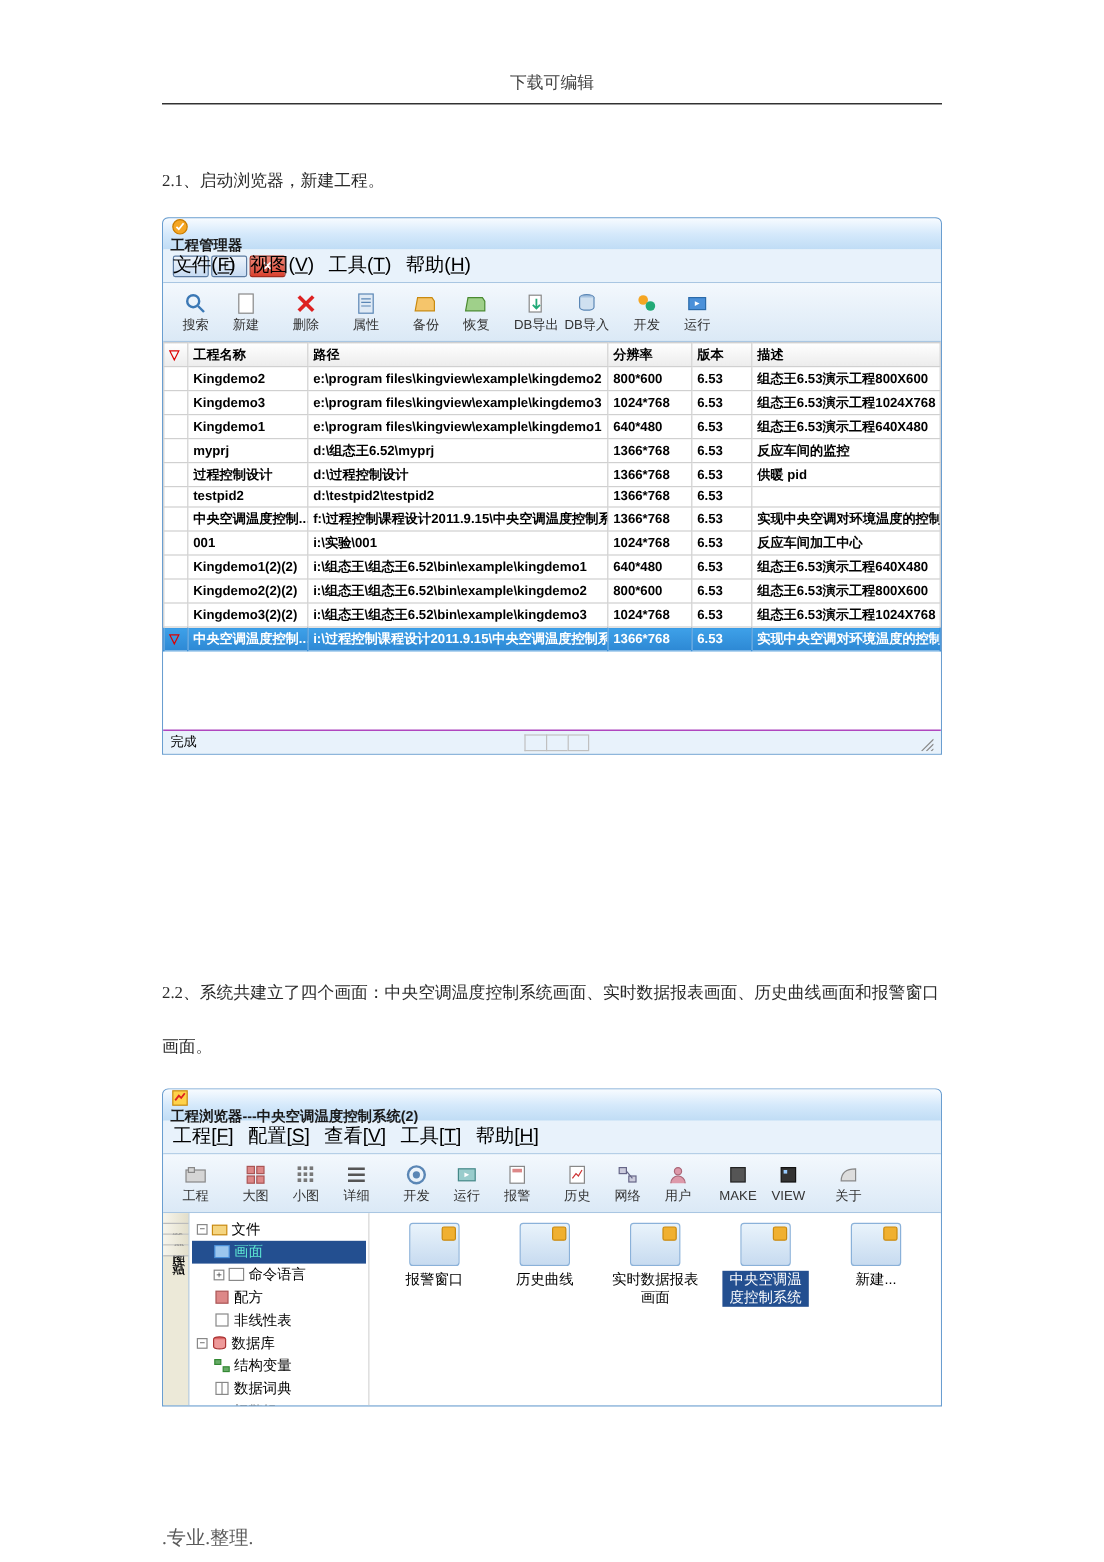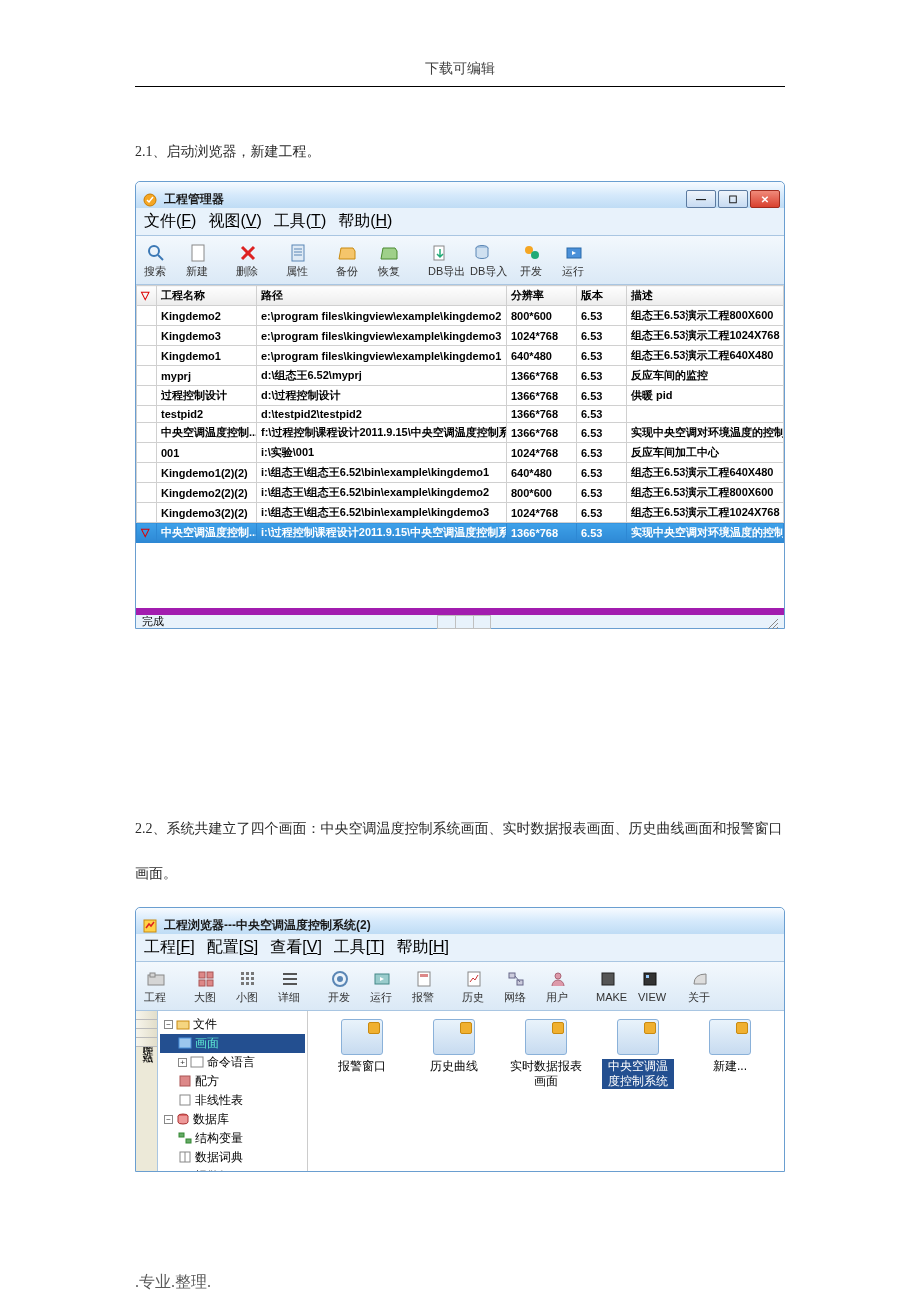--- a/index.html
+++ b/index.html
@@ -28,28 +28,29 @@
     
     .window {
       border: 1px solid #6a9ed0;
       border-radius: 5px 5px 0 0;
       background: #fff;
       font-family: "Microsoft YaHei", "SimSun", sans-serif;
       margin-bottom: 8px;
     }
     .titlebar {
       display: flex;
-      align-items: flex-end;
+      align-items: flex-start;
       height: 26px;
       background: linear-gradient(to bottom, #f7fbff 0%, #d5e9fb 50%, #bfdcf5 100%);
       border-radius: 5px 5px 0 0;
       padding: 0 4px 0 6px;
       font-size: 12px;
       color: #1a1a1a;
       font-weight: bold;
+      flex-direction: column;
     }
     .titlebar .app-icon {
       width: 16px; height: 16px;
       margin-right: 6px;
       display:flex;align-items:center;justify-content:center;
     }
     .titlebar .title-text { flex: 1; }
     .win-controls { display:flex; gap:0; }
     .win-btn {
       width: 30px; height: 18px;
@@ -70,21 +71,21 @@
     .menubar .menuitem { cursor:default; }
     .menubar .hotkey { text-decoration: underline; }
     .toolbar {
       display:flex; gap:4px;
       background: linear-gradient(to bottom,#f3f8fd,#dbe9f6);
       border-bottom:1px solid #a9c6e2;
       padding: 4px 8px;
       font-size:11px;
     }
     .tool-btn {
-      display:flex;flex-direction:column;align-items:flex-start;justify-content:center;
+      display:flex;flex-direction:column;align-items:center;justify-content:center;
       width:38px;height:40px;
       cursor:default;
     }
     .tool-btn .tool-icon {
       width:24px;height:22px;
       display:flex;align-items:center;justify-content:center;
     }
     .tool-sep { width:4px; }
     .tool-btn .tool-label { font-size:11px; line-height:1.2; margin-top:1px;color:#333;}
     
@@ -110,21 +111,21 @@
     .proj-row.selected td {
       background: linear-gradient(to bottom,#3ea1e9,#2d88d4);
       color:#fff;
       border-color:#2d88d4;
     }
     .spacer-area { height:65px; background:#fff;}
     .statusbar {
       display:flex;
       align-items:center;
       background:#e8f2fb;
-      border-top:7px solid #a21caf;
+      border-top:1px solid #a21caf;
       font-size:11px;
       padding:2px 6px;
       height:20px;
     }
     .statusbar .grip {
       margin-left:auto; width:14px;height:14px;
       display:flex;align-items:flex-end;justify-content:flex-end;
     }
     .cells { display:flex; margin-left:auto;}
     .cells div{ width:18px;height:14px;border:1px solid #c0c0c0;border-right:none;}

